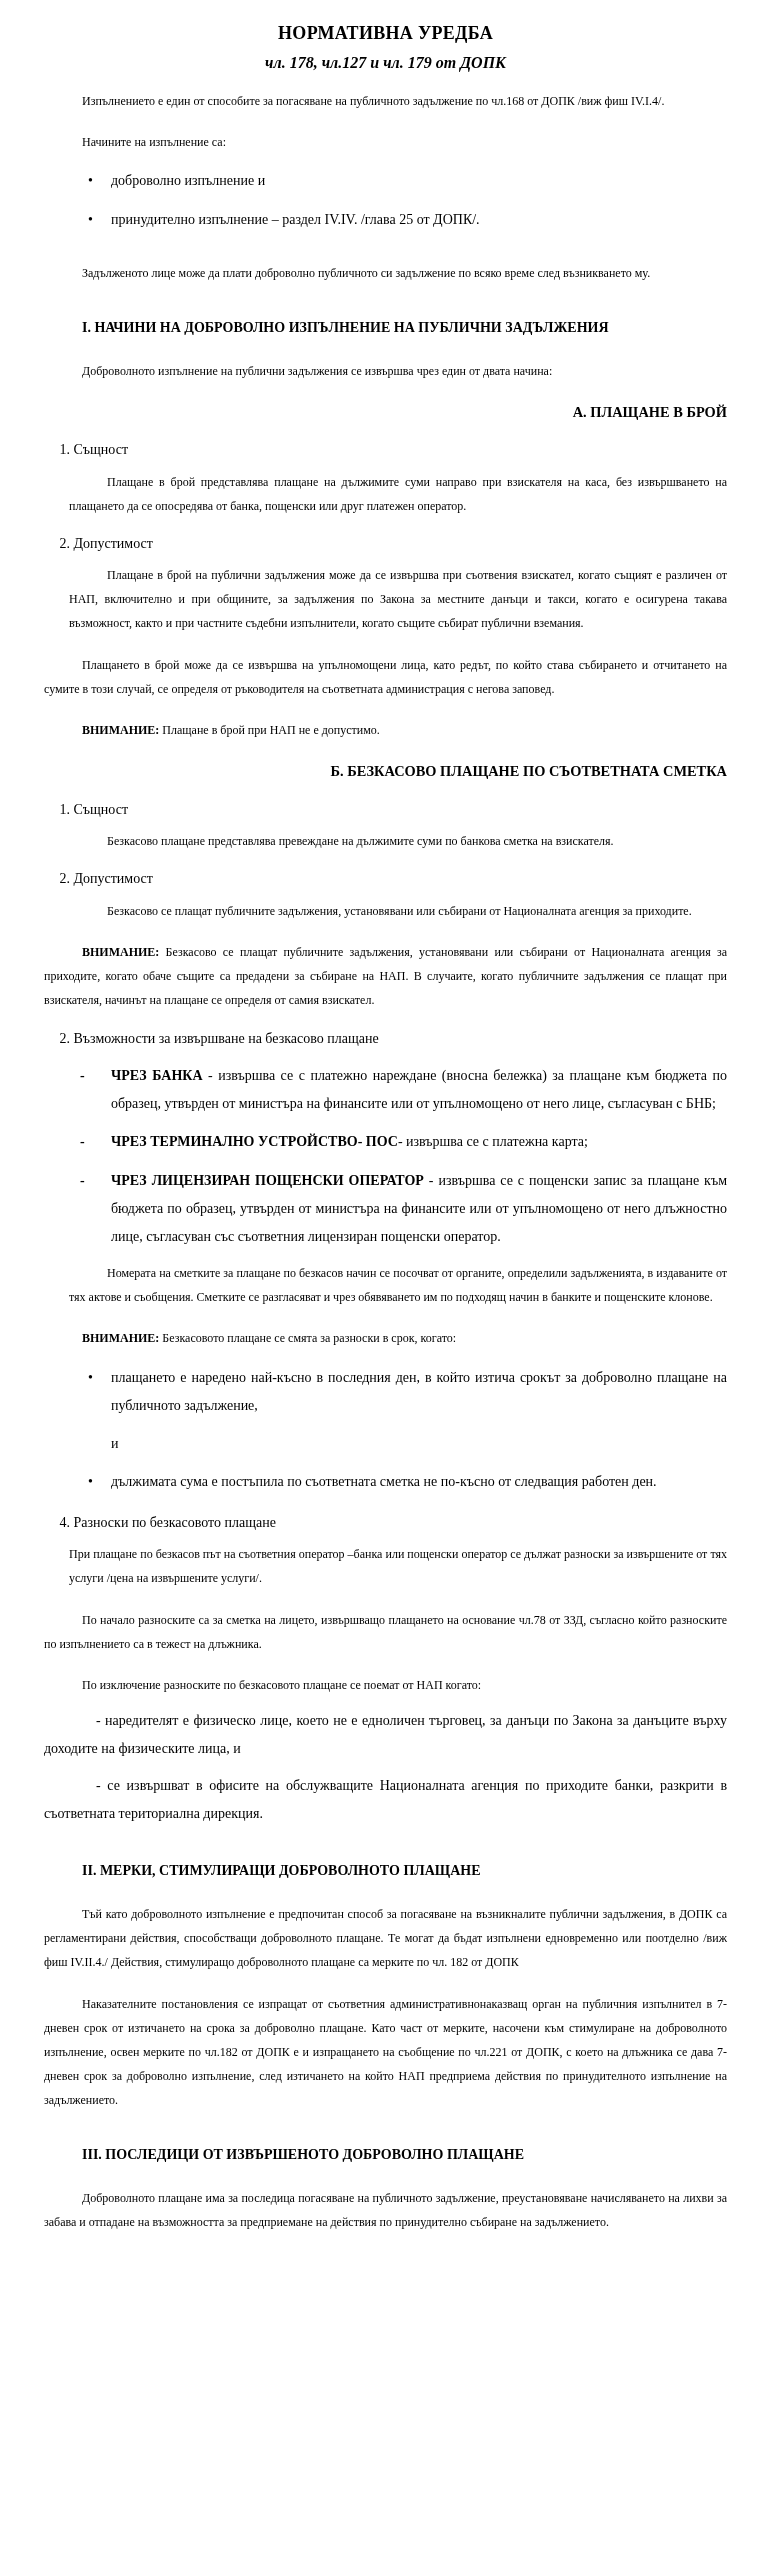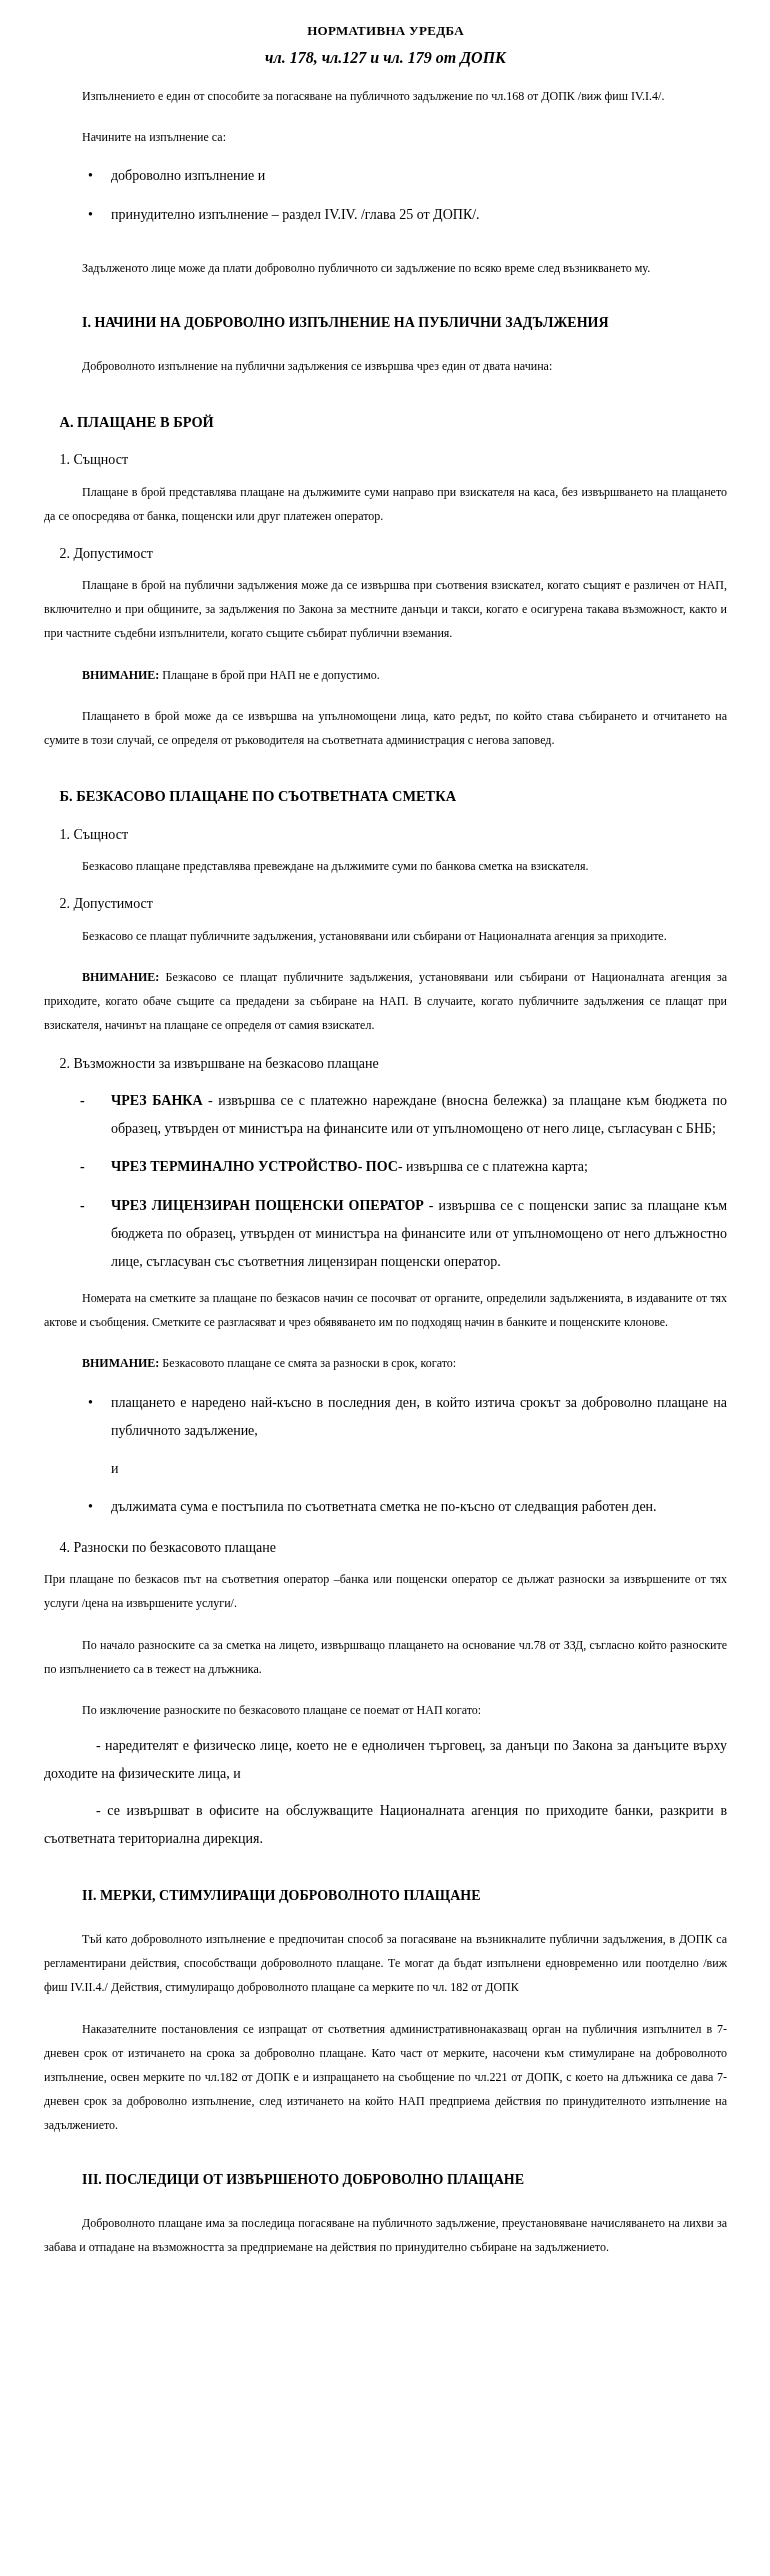--- a/index.html
+++ b/index.html
@@ -16,21 +16,21 @@
   .page {
     width: 771px;
     min-height: 3541px;
     box-sizing: border-box;
     padding: 14.4px 44px 20.6px 44px;
     background: #ffffff;
   }
   .doc-title {
     text-align: center;
     font-weight: bold;
-    font-size: 13px;
+    font-size: 18px;
     line-height: 1.0;
     margin: 9.3px 0 0 0;
     letter-spacing: 0.3px;
   }
   .doc-subtitle {
     text-align: center;
     font-weight: bold;
     font-size: 16px;
     line-height: 1.0;
     margin: 13.4px 0 0 0;
@@ -43,39 +43,41 @@
     text-indent: 38px;
     margin: 17.5px 0 0 0;
     -webkit-hyphens: none;
     hyphens: none;
   }
   p.body.noindent {
     text-indent: 0;
   }
   p.body.tight {
     margin-top: 9.3px;
+    margin-left: 25px;
   }
   p.body.gap {
     margin-top: 27px;
   }
   h1.sect {
     font-size: 14px;
     font-weight: bold;
     line-height: 2.0;
     text-align: justify;
     text-indent: 38px;
     margin: 29px 0 0 0;
     text-transform: none;
   }
   h2.sub {
     font-size: 14.4px;
     font-weight: bold;
     line-height: 1.5;
-    margin: 34px 0 0 0;
+    margin: 19px 0 0 0;
     text-indent: 15.5px;
+    text-align: right;
   }
   h3.num {
     font-size: 14px;
     font-weight: normal;
     line-height: 1.5;
     margin: 15.5px 0 0 0;
     text-indent: 15.5px;
   }
   .attn {
     font-weight: bold;
@@ -143,23 +145,23 @@
   <h1 class="sect">I. НАЧИНИ НА ДОБРОВОЛНО ИЗПЪЛНЕНИЕ НА ПУБЛИЧНИ ЗАДЪЛЖЕНИЯ</h1>
   <p class="body">Доброволното изпълнение на публични задължения се извършва чрез един от двата начина:</p>
 
   <h2 class="sub">А. ПЛАЩАНЕ В БРОЙ</h2>
   <h3 class="num">1. Същност</h3>
   <p class="body tight">Плащане в брой представлява плащане на дължимите суми направо при взискателя на каса, без извършването на плащането да се опосредява от банка, пощенски или друг платежен оператор.</p>
 
   <h3 class="num">2. Допустимост</h3>
   <p class="body tight">Плащане в брой на публични задължения може да се извършва при съотвения взискател, когато същият е различен от НАП, включително  и при общините, за задължения по Закона за местните данъци и такси, когато е осигурена такава възможност, както и при частните съдебни изпълнители, когато същите събират публични вземания.</p>
 
+  <p class="body">Плащането в брой може да се извършва на упълномощени лица, като редът, по който става събирането и отчитането на сумите в този случай, се определя от ръководителя на съответната администрация с негова заповед.</p>
+
   <p class="body"><span class="attn">ВНИМАНИЕ:</span><span> Плащане в брой при НАП не е допустимо.</span></p>
-
-  <p class="body">Плащането в брой може да се извършва на упълномощени лица, като редът, по който става събирането и отчитането на сумите в този случай, се определя от ръководителя на съответната администрация с негова заповед.</p>
 
   <h2 class="sub">Б. БЕЗКАСОВО ПЛАЩАНЕ ПО СЪОТВЕТНАТА СМЕТКА</h2>
   <h3 class="num">1. Същност</h3>
   <p class="body tight">Безкасово плащане представлява превеждане на дължимите суми по банкова сметка на взискателя.</p>
 
   <h3 class="num">2. Допустимост</h3>
   <p class="body tight">Безкасово се плащат публичните задължения, установявани или събирани от Националната агенция за приходите.</p>
 
   <p class="body"><span class="attn">ВНИМАНИЕ:</span><span> Безкасово се плащат публичните задължения, установявани или събирани от Националната агенция за приходите, когато обаче същите са предадени за събиране на НАП. В случаите, когато публичните задължения се плащат при взискателя, начинът на плащане се определя от самия взискател.</span></p>
 

